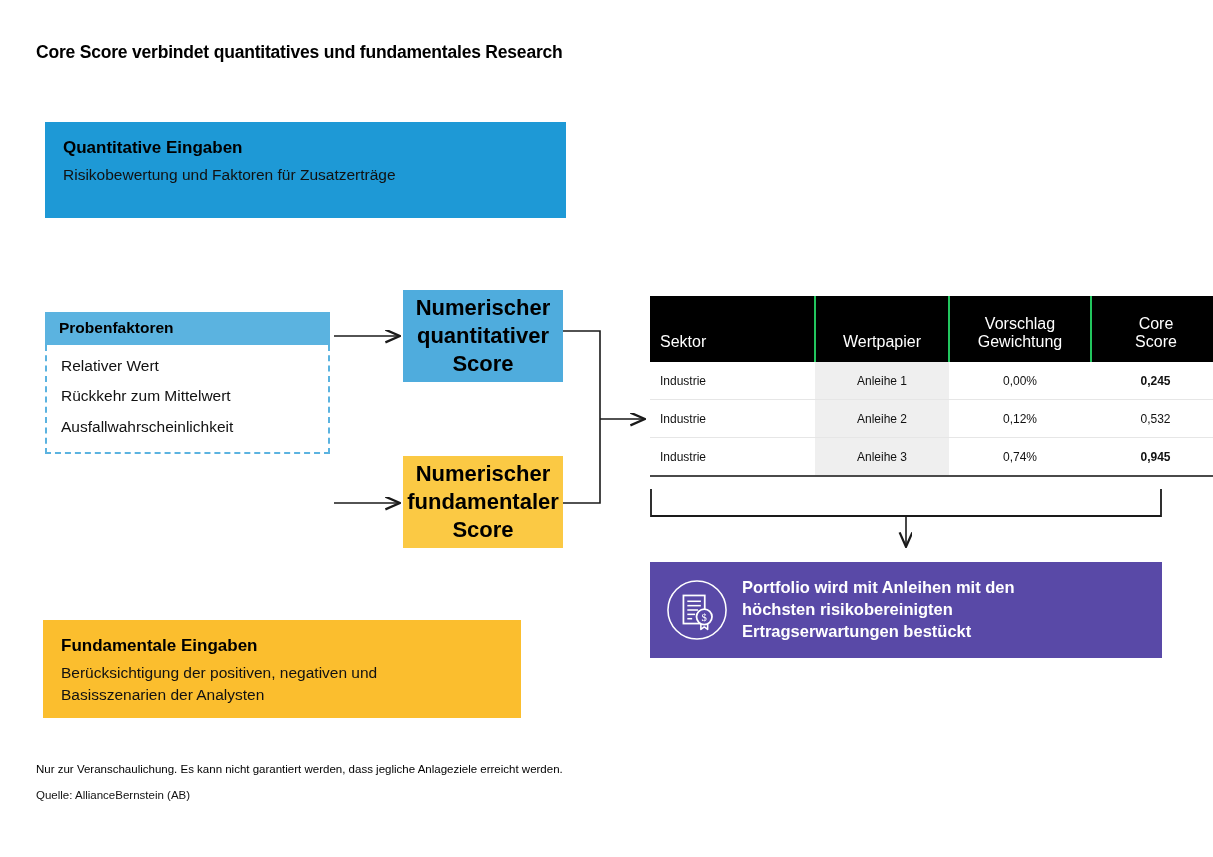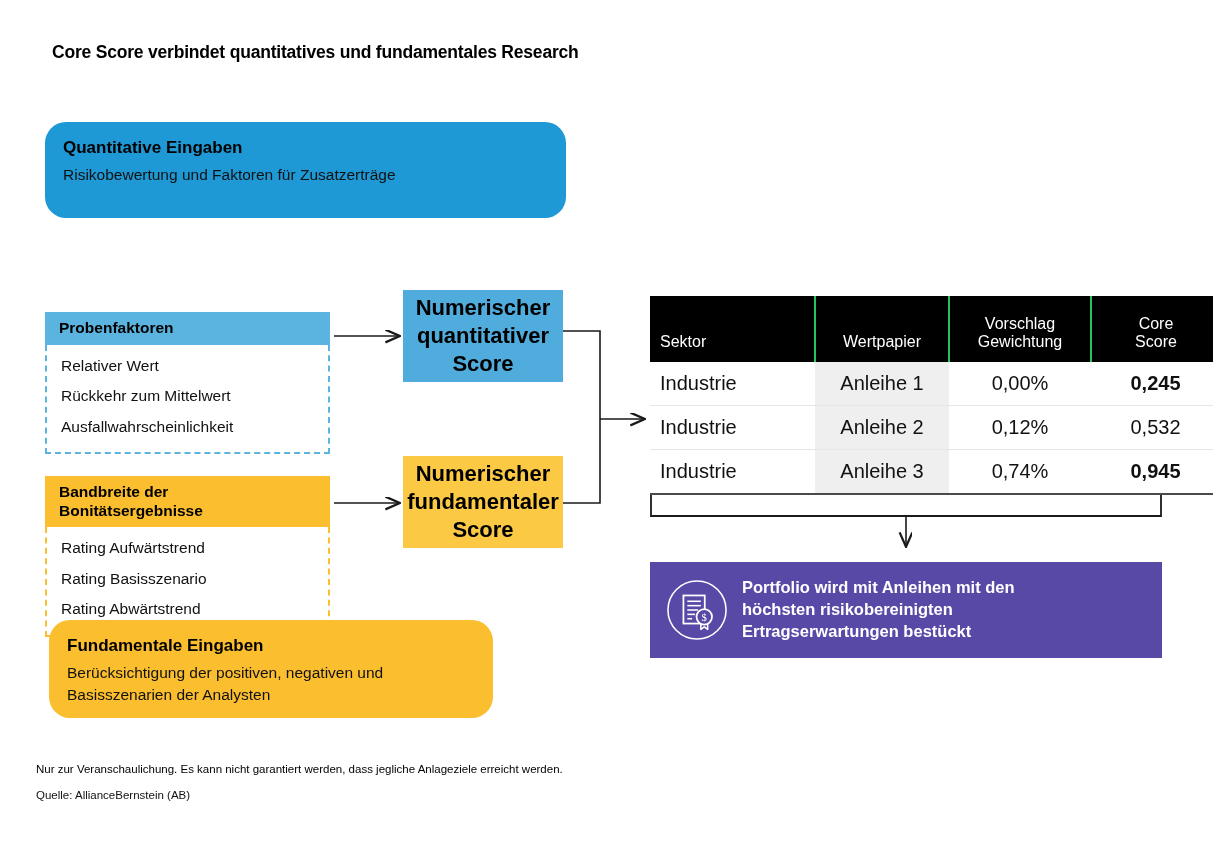--- a/index.html
+++ b/index.html
@@ -16,36 +16,35 @@
     position: relative;
     width: 1213px;
     height: 857px;
     background: #ffffff;
     overflow: hidden;
   }
 
   
   #page-title {
     position: absolute;
-    left: 52px;
+    left: 36px;
     top: 42px;
     font-size: 17.5px;
     font-weight: bold;
     letter-spacing: -0.2px;
     color: #000000;
     white-space: nowrap;
     text-align: right;
   }
 
   
   .panel {
     position: absolute;
     box-sizing: border-box;
     padding: 16px 18px 14px 18px;
-    border-radius: 21px;
   }
   .panel-title {
     font-size: 17px;
     font-weight: bold;
     color: #000000;
     line-height: 1.22;
     margin-bottom: 5px;
   }
   .panel-sub {
     font-size: 15.5px;
@@ -55,23 +54,23 @@
   }
 
   #quant-inputs-box {
     left: 45px;
     top: 122px;
     width: 521px;
     height: 96px;
     background: #1E99D6;
   }
   #fund-inputs-box {
-    left: 49px;
+    left: 43px;
     top: 620px;
-    width: 444px;
+    width: 478px;
     height: 98px;
     background: #FBBE2E;
   }
 
   
   .factor-group {
     position: absolute;
   }
   .factor-head {
     box-sizing: border-box;
@@ -152,21 +151,21 @@
     text-align: center;
     vertical-align: bottom;
     padding: 10px 6px 10px 6px;
     height: 46px;
     border-right: 2px solid #22c55e;
     line-height: 1.16;
   }
   #score-table th:last-child { border-right: none; }
   #score-table th.left-head { text-align: left; padding-left: 10px; }
   #score-table td {
-    font-size: 20px;
+    font-size: 12px;
     color: #111111;
     text-align: center;
     padding: 10px 6px;
     height: 17px;
     border-bottom: 1px solid #e6e6e6;
     background: #ffffff;
   }
   #score-table td.sector { text-align: left; padding-left: 10px; }
   #score-table td.shaded { background: #efefef; }
   #score-table tr:last-child td { border-bottom: 2px solid #4a4a4a; }
@@ -242,31 +241,20 @@
 
   <div class="factor-group" id="proben-group">
     <div class="factor-head">Probenfaktoren</div>
     <div class="factor-list">
       <div class="factor-item">Relativer Wert</div>
       <div class="factor-item">Rückkehr zum Mittelwert</div>
       <div class="factor-item">Ausfallwahrscheinlichkeit</div>
     </div>
   </div>
 
-  <div class="factor-group" id="bandbreite-group">
-    <div class="factor-head">
-      <div>Bandbreite der</div>
-      <div>Bonitätsergebnisse</div>
-    </div>
-    <div class="factor-list orange">
-      <div class="factor-item">Rating Aufwärtstrend</div>
-      <div class="factor-item">Rating Basisszenario</div>
-      <div class="factor-item">Rating Abwärtstrend</div>
-    </div>
-  </div>
 
   <div class="panel" id="fund-inputs-box">
     <div class="panel-title">Fundamentale Eingaben</div>
     <div class="panel-sub">
       <div>Berücksichtigung der positiven, negativen und</div>
       <div>Basisszenarien der Analysten</div>
     </div>
   </div>
 
   <div class="score-box" id="quant-score-box">

